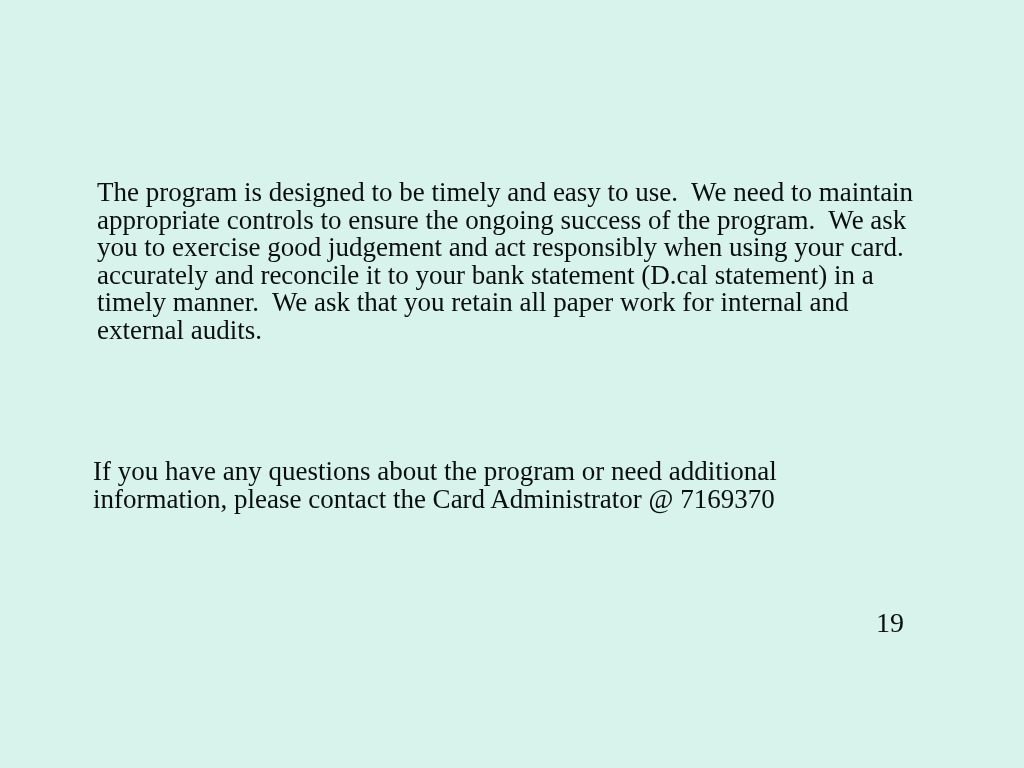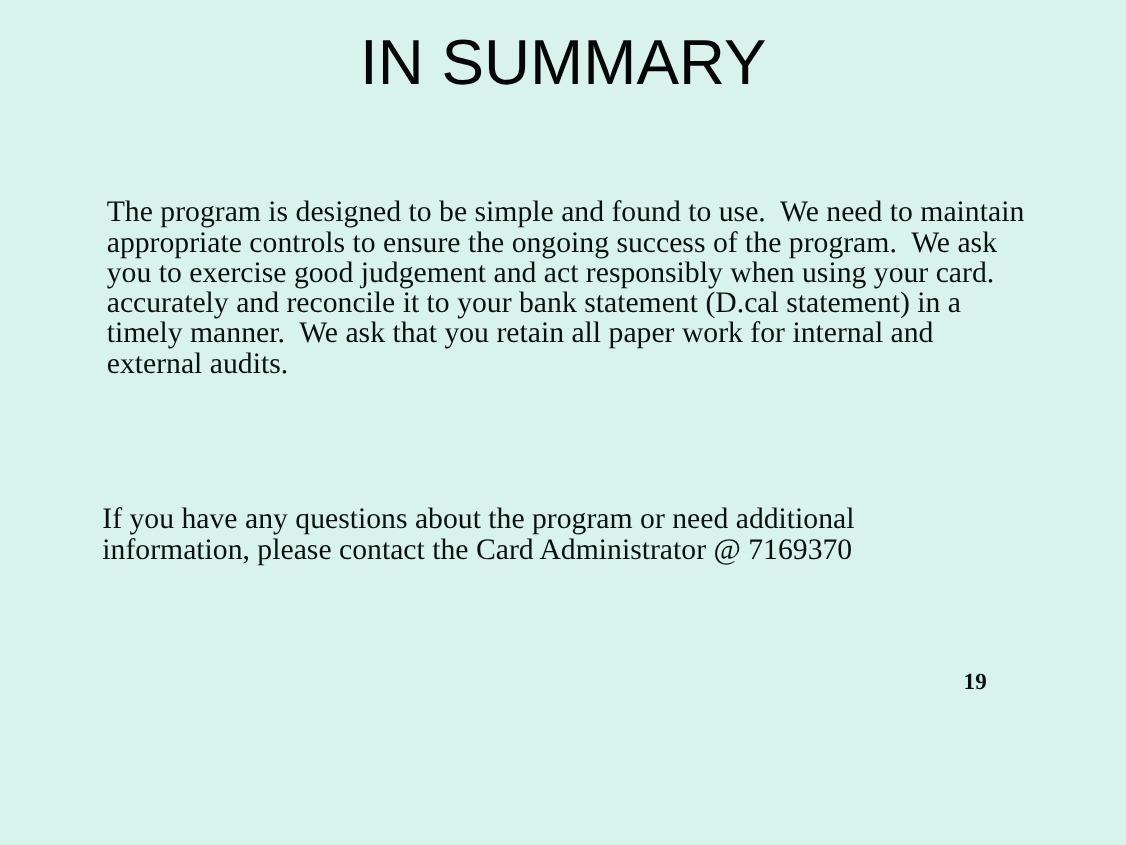--- a/index.html
+++ b/index.html
@@ -31,34 +31,33 @@
   }
   .line { white-space: pre; }
   .p1 { top: 179px; left: 97px; }
   .p2 { top: 443px; left: 93px; margin-top: 15px; }
   .p3 { top: 535px; left: 94px; }
   .page-number {
     position: absolute;
     top: 607px;
     left: 876px;
     font-family: "Liberation Serif", serif;
-    font-size: 21px;
-    font-weight: 700;
+    font-size: 28px;
+    font-weight: 400;
     color: #0b0f0d;
   }
 </style>
 </head>
 <body>
 
 <div class="slide" style="background-color:#d8f3ec">
 
-  <h1 class="title">IN SUMMARY</h1>
 
   <div class="para p1">
-    <div class="line">The program is designed to be simple and found to use.  We need to maintain</div>
+    <div class="line">The program is designed to be timely and easy to use.  We need to maintain</div>
     <div class="line">appropriate controls to ensure the ongoing success of the program.  We ask</div>
     <div class="line">you to exercise good judgement and act responsibly when using your card.</div>
     <div class="line">accurately and reconcile it to your bank statement (D.cal statement) in a</div>
     <div class="line">timely manner.  We ask that you retain all paper work for internal and</div>
     <div class="line">external audits.</div>
   </div>
 
   <div class="para p2">
     <div class="line">If you have any questions about the program or need additional</div>
     <div class="line">information, please contact the Card Administrator @ 7169370</div>

